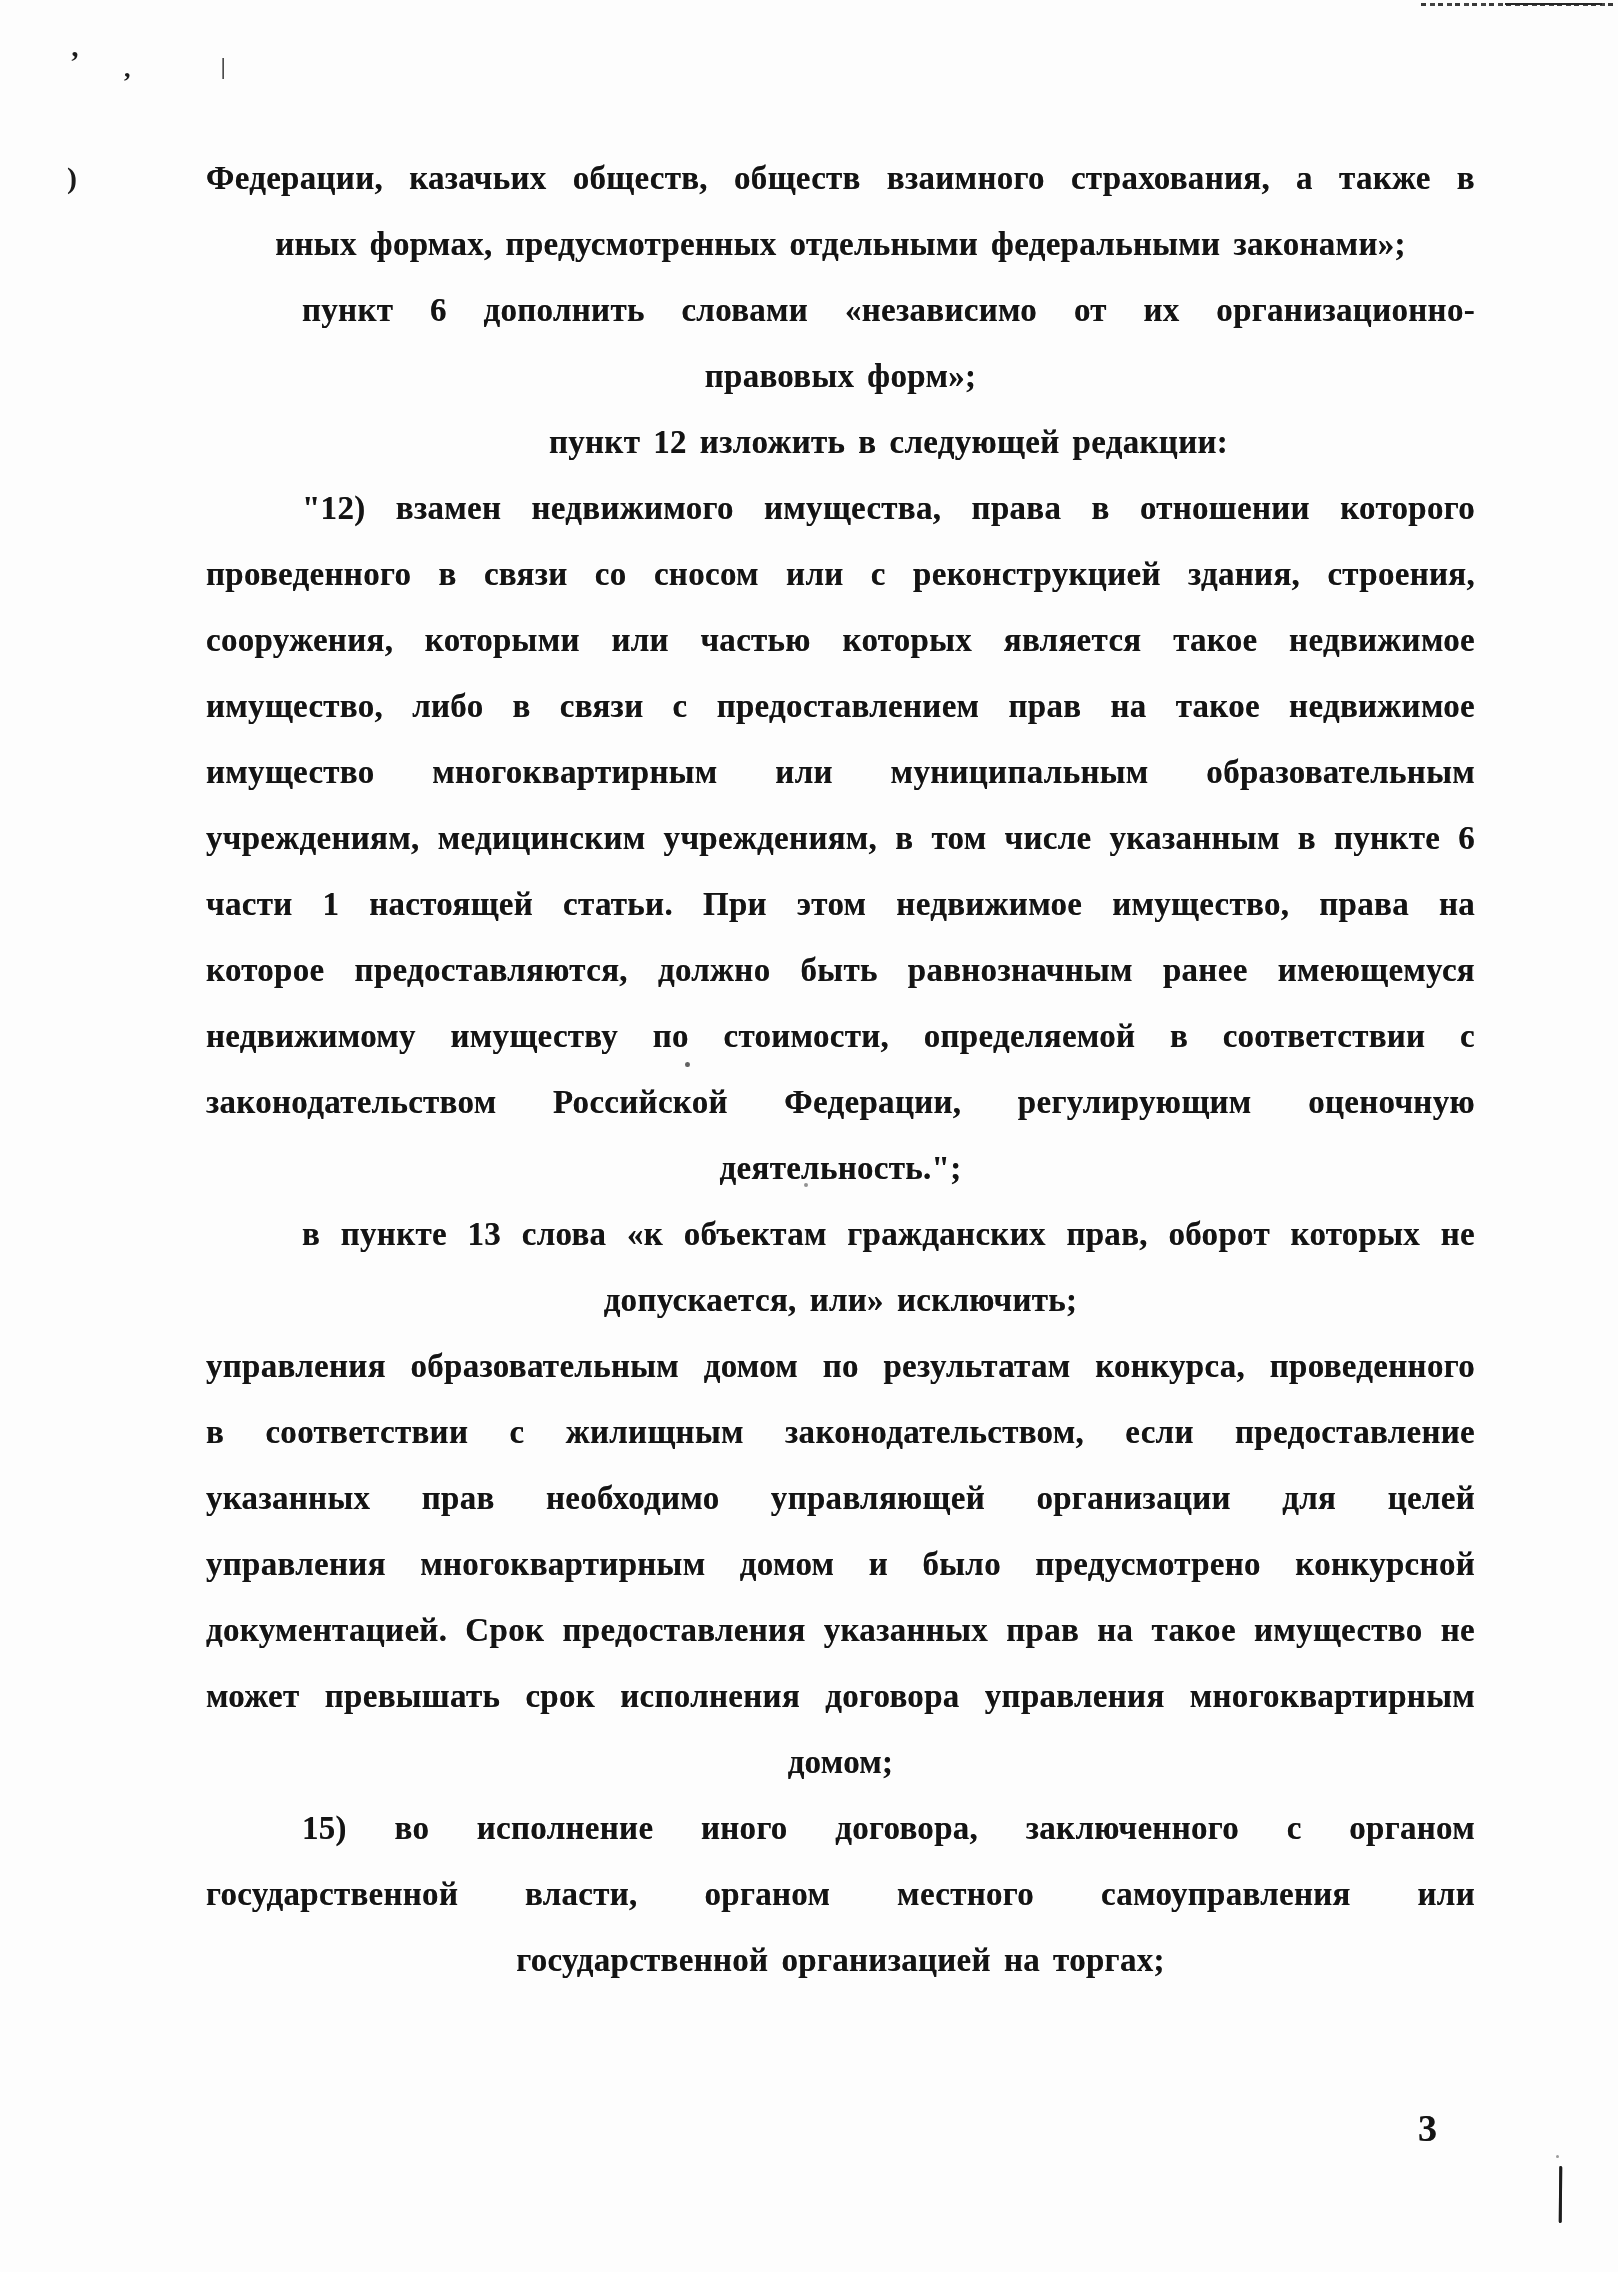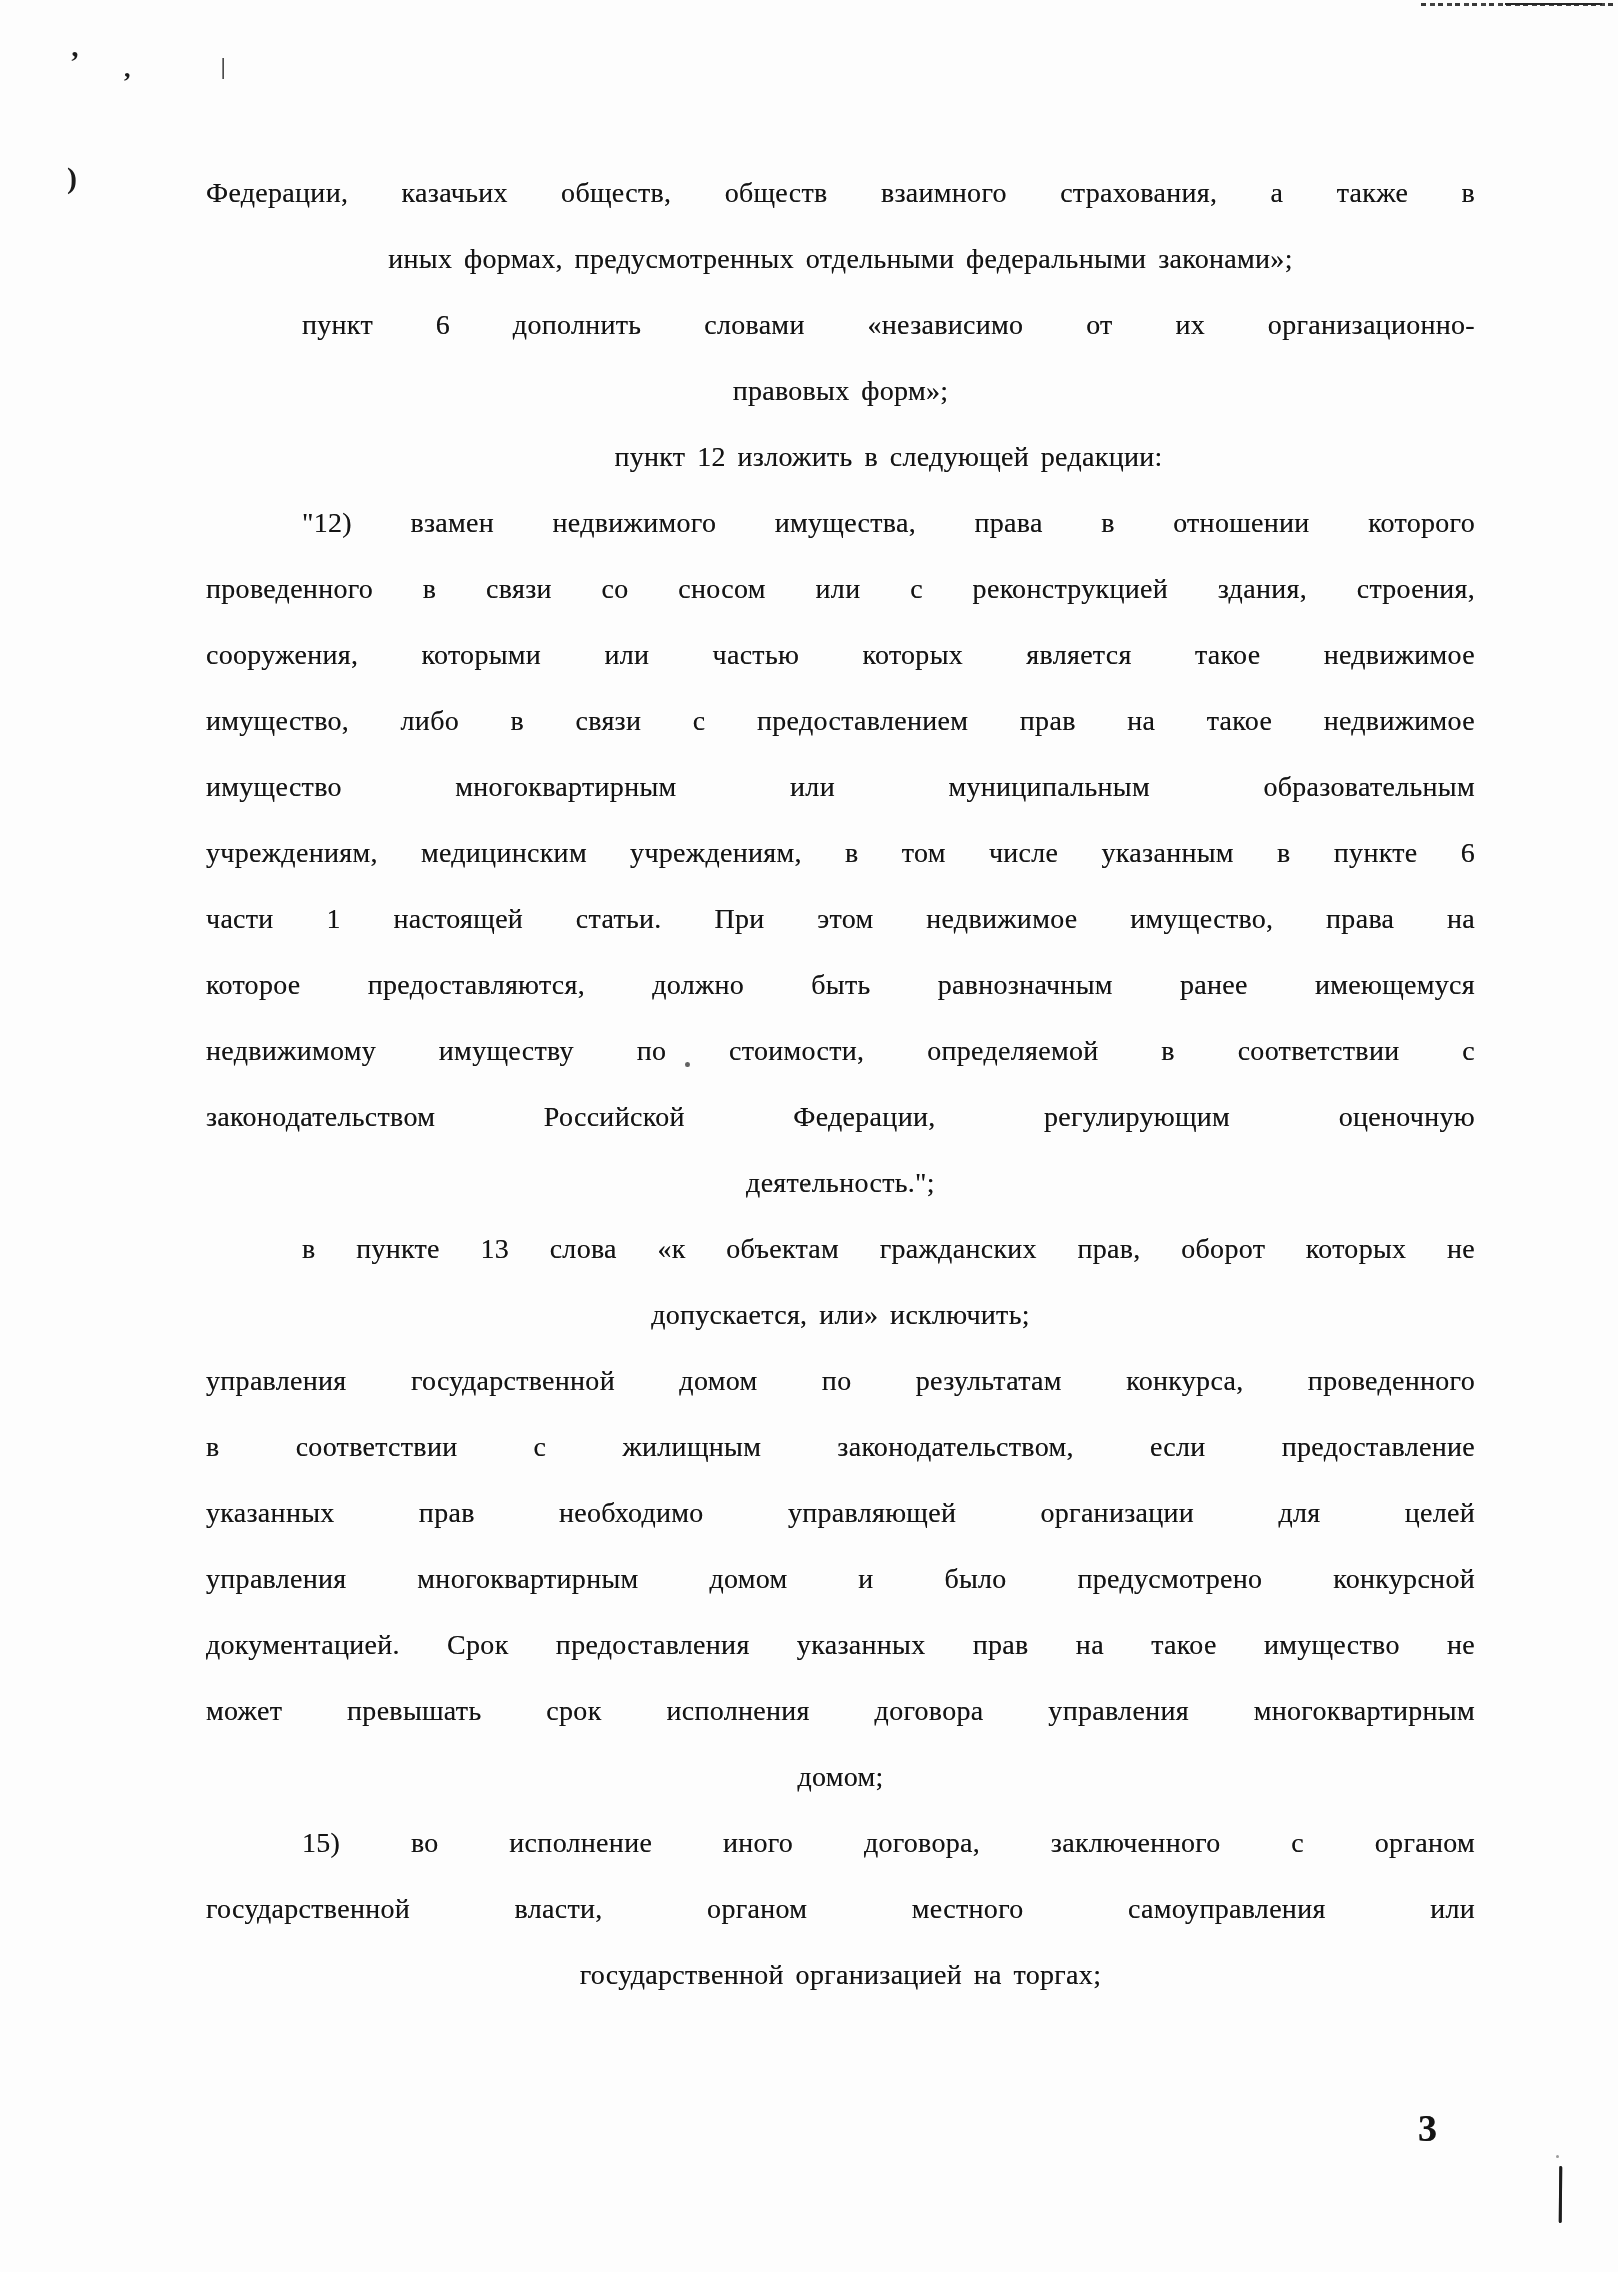--- a/index.html
+++ b/index.html
@@ -7,22 +7,22 @@
     position:relative;
     width:1619px;height:2273px;
     background:#fdfdfd;
     overflow:hidden;
     font-family:"Liberation Serif","DejaVu Serif",serif;
     color:#141414;
   }
   
   .textblock{
     position:absolute;
-    left:206px;top:160px;width:1269px;
-    font-size:28px;font-weight:400;
+    left:206px;top:145px;width:1269px;
+    font-size:33px;font-weight:700;
     letter-spacing:0.3px;word-spacing:4.5px;
     text-shadow:0 0 0.6px rgba(10,10,10,.55);
   }
   .line{
     height:66px;line-height:66px;
     white-space:nowrap;text-align:center;
   }
   .line.justify{
     white-space:normal;
     text-align:justify;
@@ -91,21 +91,21 @@
       <div class="line justify">имущество, либо в связи с предоставлением прав на такое недвижимое</div>
       <div class="line justify">имущество многоквартирным или муниципальным образовательным</div>
       <div class="line justify">учреждениям, медицинским учреждениям, в том числе указанным в пункте 6</div>
       <div class="line justify">части 1 настоящей статьи. При этом недвижимое имущество, права на</div>
       <div class="line justify">которое предоставляются, должно быть равнозначным ранее имеющемуся</div>
       <div class="line justify">недвижимому имуществу по стоимости, определяемой в соответствии с</div>
       <div class="line justify">законодательством Российской Федерации, регулирующим оценочную</div>
       <div class="line">деятельность.";</div>
       <div class="line justify indent">в пункте 13 слова «к объектам гражданских прав, оборот которых не</div>
       <div class="line">допускается, или» исключить;</div>
-      <div class="line justify">управления государственной домом по результатам конкурса, проведенного</div>
+      <div class="line justify">управления образовательным домом по результатам конкурса, проведенного</div>
       <div class="line justify">в соответствии с жилищным законодательством, если предоставление</div>
       <div class="line justify">указанных прав необходимо управляющей организации для целей</div>
       <div class="line justify">управления многоквартирным домом и было предусмотрено конкурсной</div>
       <div class="line justify">документацией. Срок предоставления указанных прав на такое имущество не</div>
       <div class="line justify">может превышать срок исполнения договора управления многоквартирным</div>
       <div class="line">домом;</div>
       <div class="line justify indent">15) во исполнение иного договора, заключенного с органом</div>
       <div class="line justify">государственной власти, органом местного самоуправления или</div>
       <div class="line">государственной организацией на торгах;</div>
     </div>

